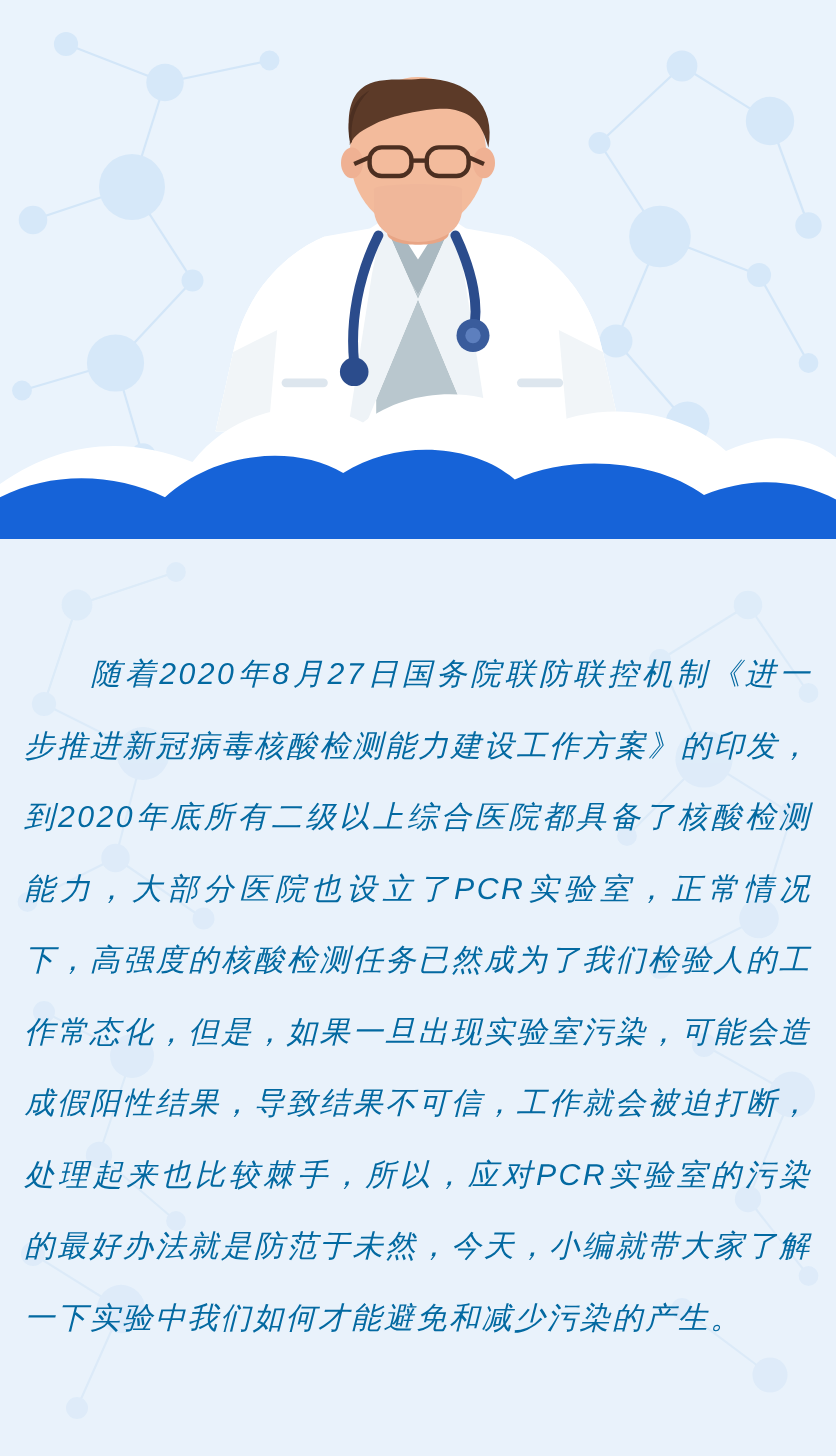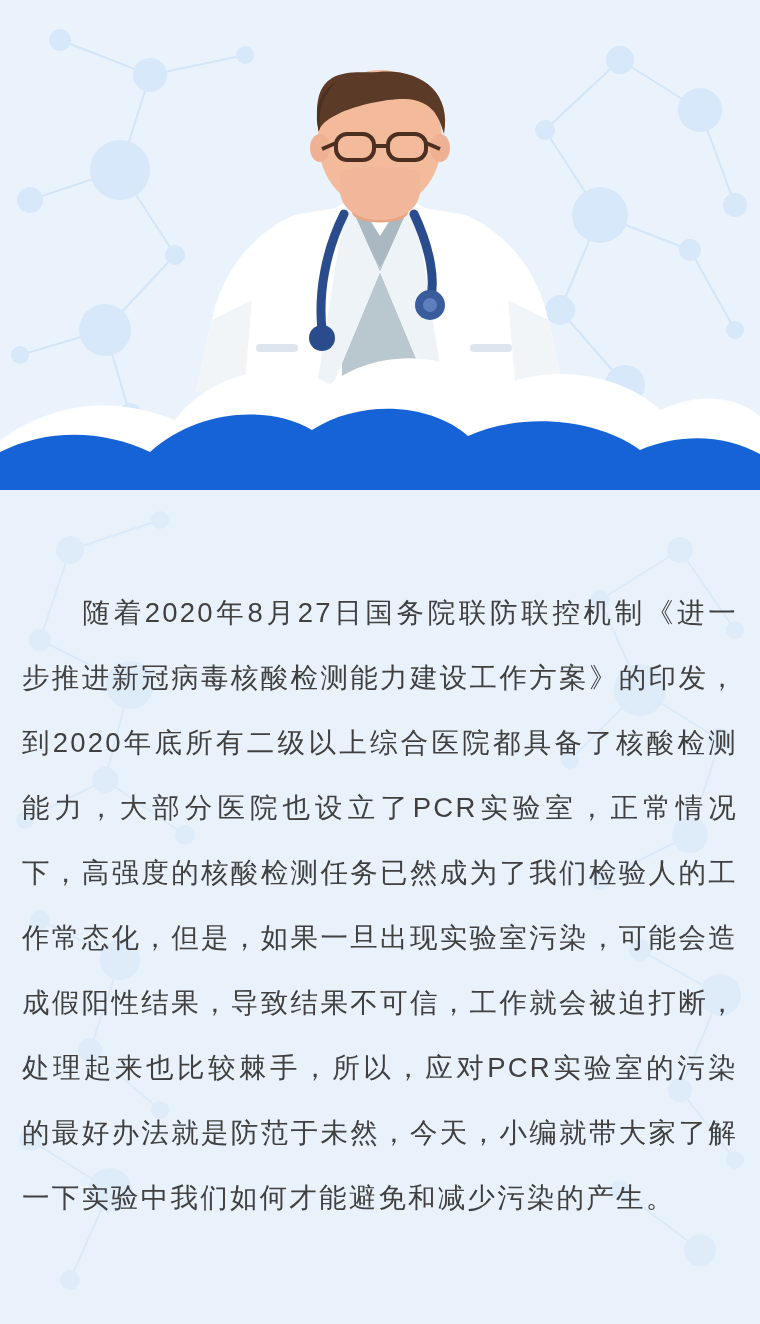--- a/index.html
+++ b/index.html
@@ -58,29 +58,30 @@
     left: 0; top: 0;
     width: 760px;
     height: 834px;
     opacity: .9;
   }
   .article {
     position: absolute;
     left: 22px;
     top: 62px;
     width: 716px;
-    color: #404040;
+    color: #0369a1;
     font-size: 27.5px;
     line-height: 65px;
     letter-spacing: 2.2px;
     text-align: justify;
     text-justify: inter-ideograph;
     text-indent: 2.2em;
     font-family: "Liberation Sans", sans-serif;
     white-space: pre-wrap;
+    font-style: italic;
   }
 </style>
 </head>
 <body>
 
 <div class="page">
 
   <div class="hero">
 
     <svg class="hero-molecules" viewBox="0 0 760 490">

